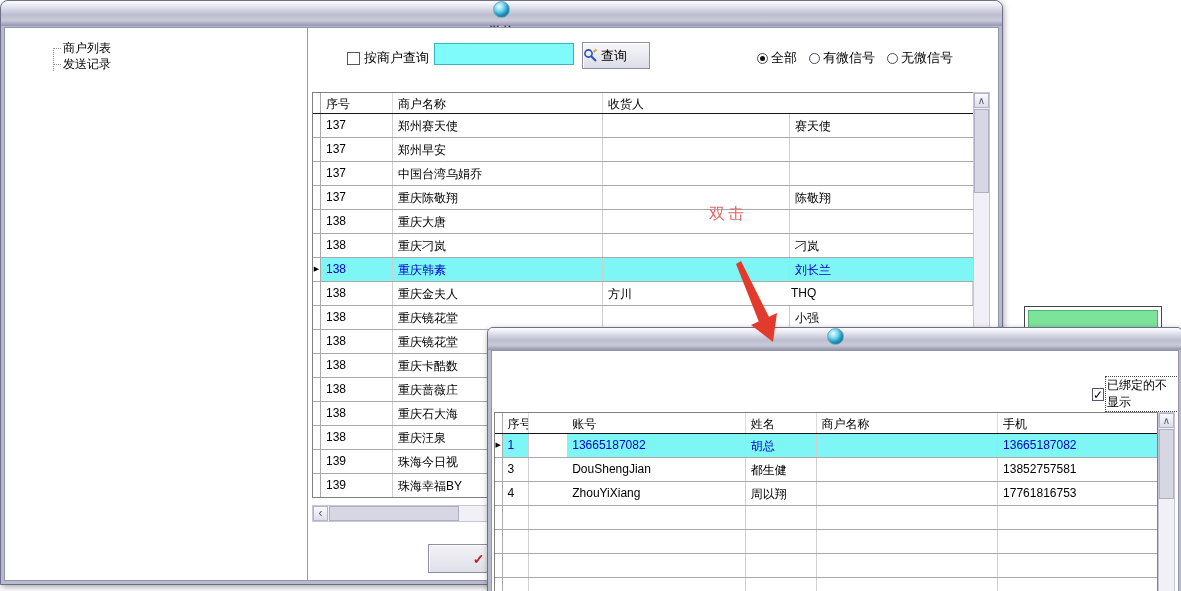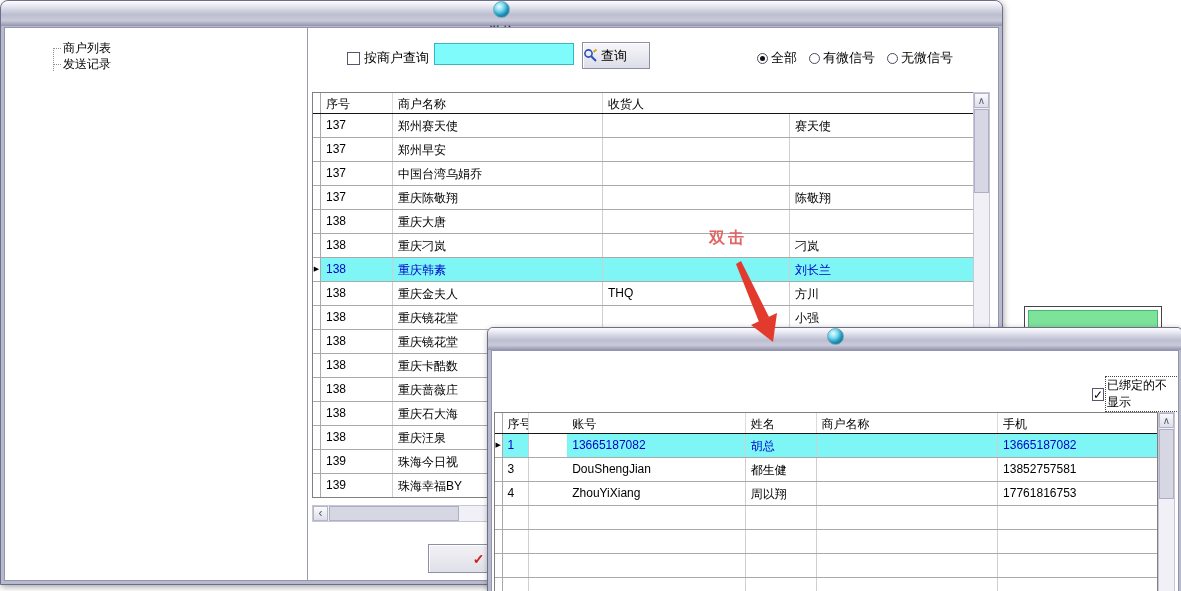--- a/index.html
+++ b/index.html
@@ -73,22 +73,22 @@
   .redcheck{color:#cc1f1f;font-weight:bold;font-size:14px;}
   .green-btn{position:absolute;left:1024px;top:306px;width:138px;height:40px;border:1px solid #444;
              background:#fff;padding:3px;box-sizing:border-box;z-index:5;}
   .green-btn .fill{width:100%;height:100%;background:#7de39b;border:1px solid #4db573;box-sizing:border-box;}
 
   
   .hide-bound{position:absolute;left:600px;top:26px;display:flex;align-items:center;gap:2px;font-size:12px;}
   .hide-bound .lbl{outline:1px dotted #444;padding:0 1px;}
 
   
-  .anno-label{position:absolute;left:709px;top:228px;z-index:40;color:#e06565;font-size:16px;
-              letter-spacing:3px;font-weight:bold;}
+  .anno-label{position:absolute;left:709px;top:204px;z-index:40;color:#e06565;font-size:16px;
+              letter-spacing:3px;font-weight:normal;}
   .anno-svg{position:absolute;left:0;top:0;z-index:40;pointer-events:none;}
 </style>
 </head>
 <body>
 
 <div class="screen">
 
   <div class="window" style="left:0;top:0;width:1001px;height:583px;z-index:1;">
     <div class="titlebar">
       <span class="globe"></span>
@@ -188,22 +188,22 @@
             <div class="cell marker">▶</div>
             <div class="cell c0">138</div>
             <div class="cell c1">重庆韩素</div>
             <div class="cell c2"></div>
             <div class="cell c3">刘长兰</div>
           </div>
           <div class="trow">
             <div class="cell marker"></div>
             <div class="cell c0">138</div>
             <div class="cell c1">重庆金夫人</div>
+            <div class="cell c3">方川</div>
             <div class="cell c2">THQ</div>
-            <div class="cell c3">方川</div>
           </div>
           <div class="trow">
             <div class="cell marker"></div>
             <div class="cell c0">138</div>
             <div class="cell c1">重庆镜花堂</div>
             <div class="cell c2"></div>
             <div class="cell c3">小强</div>
           </div>
           <div class="trow">
             <div class="cell marker"></div>

